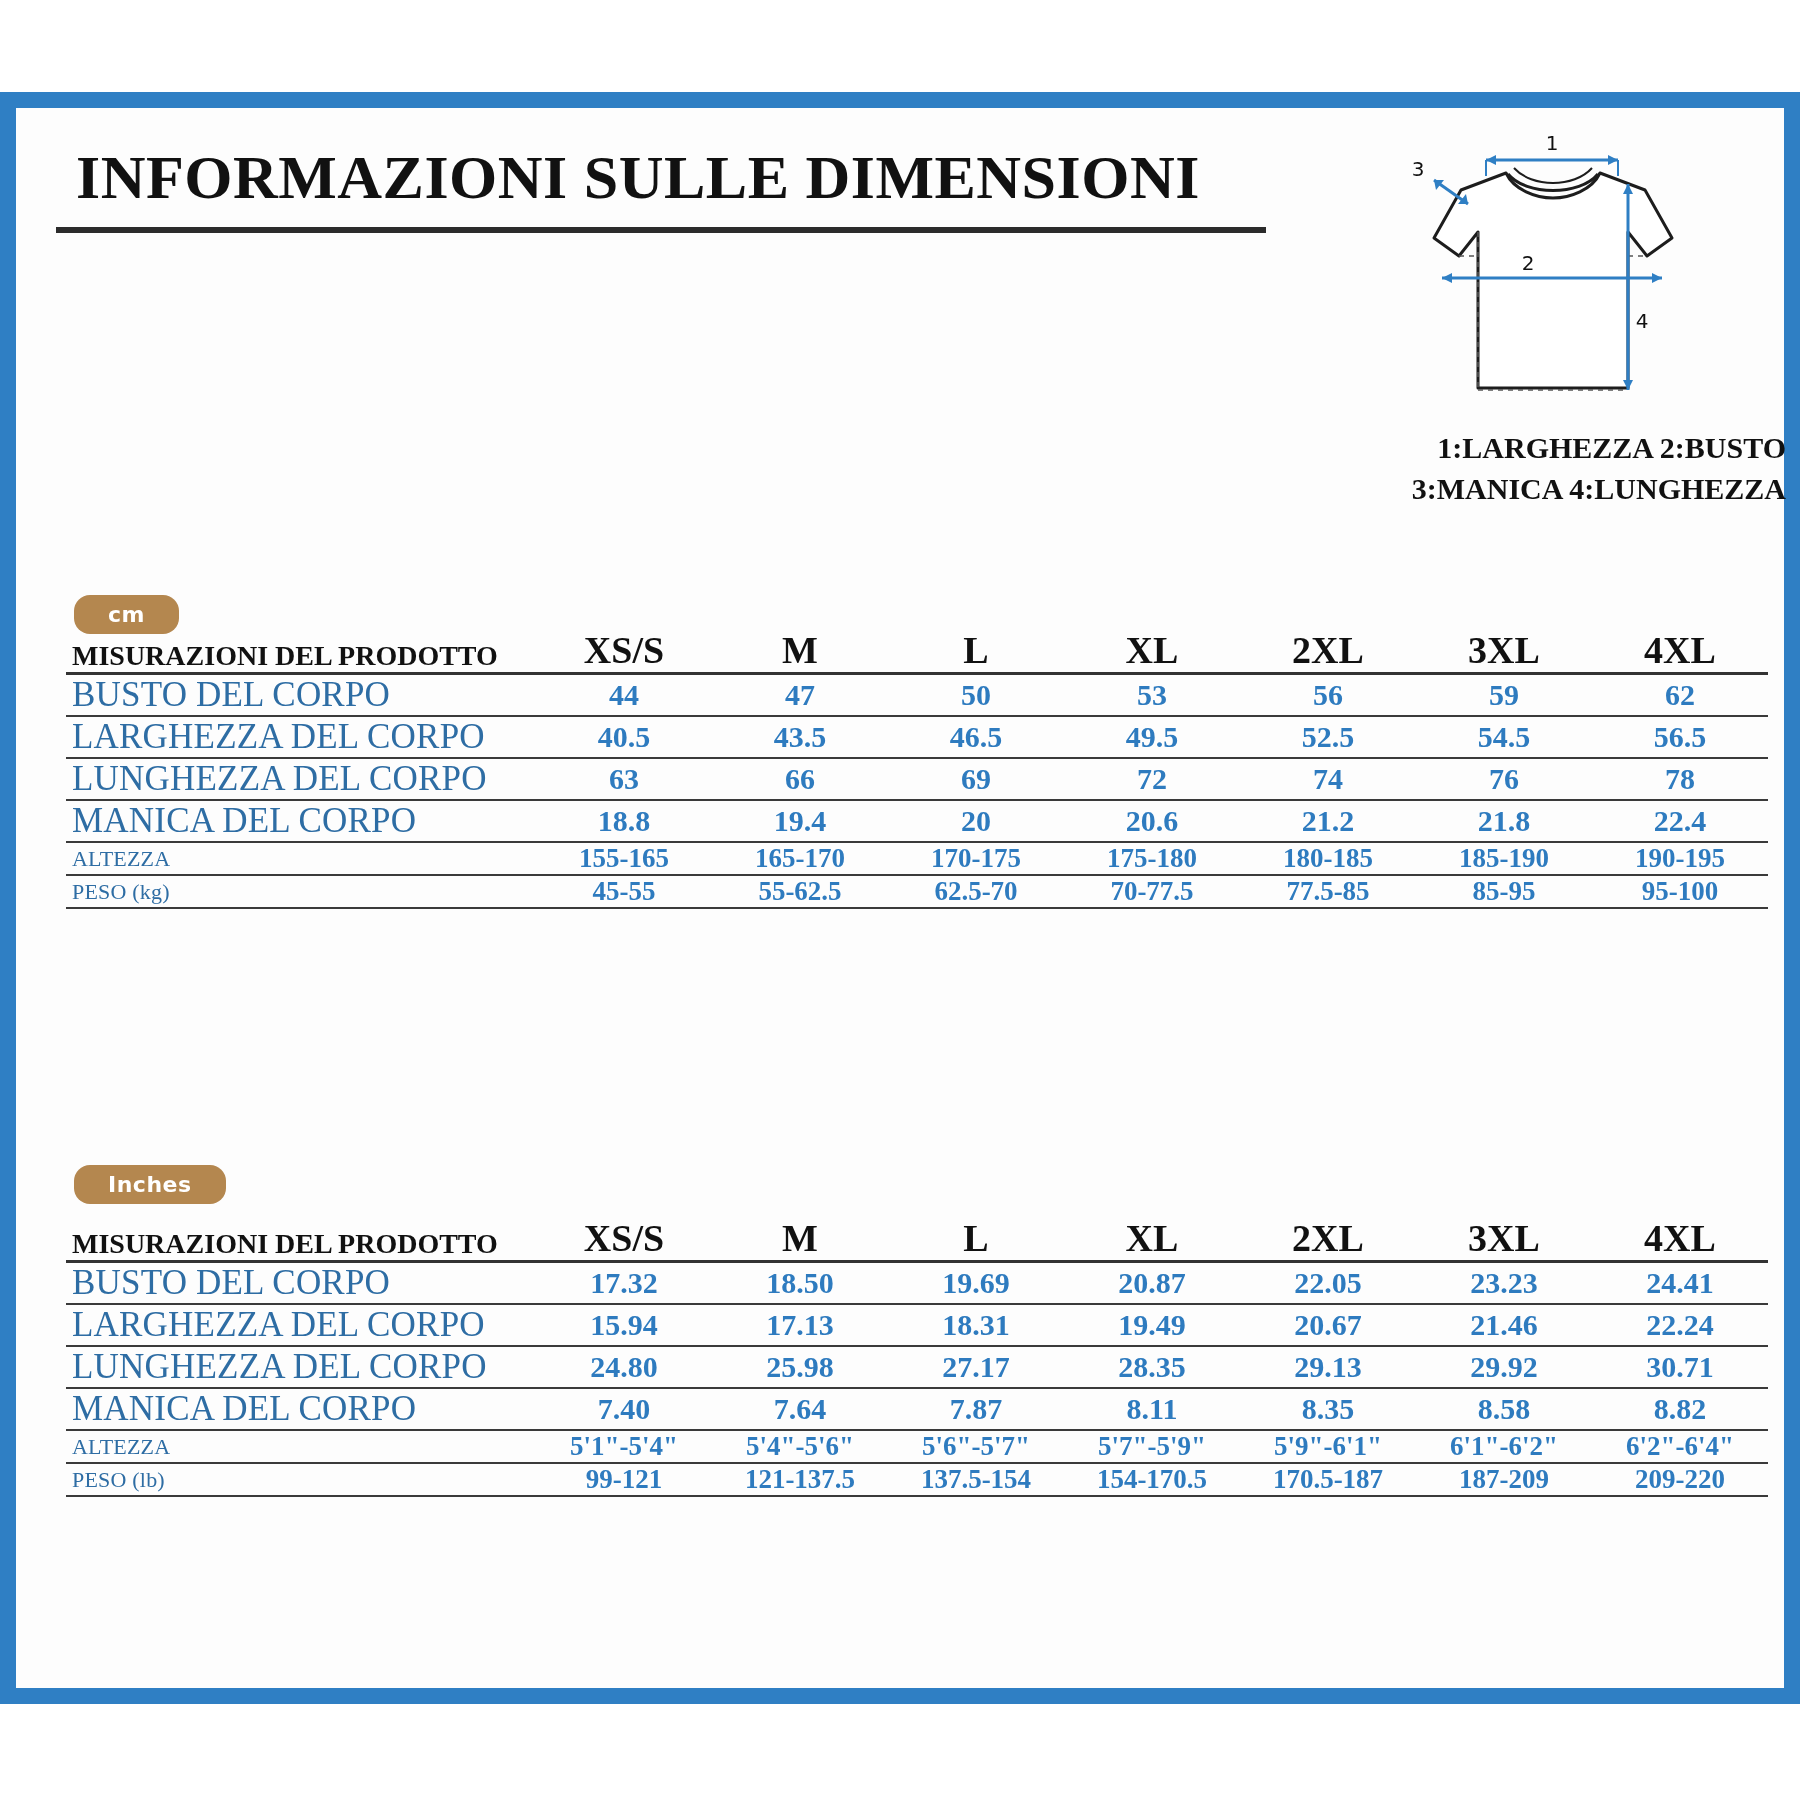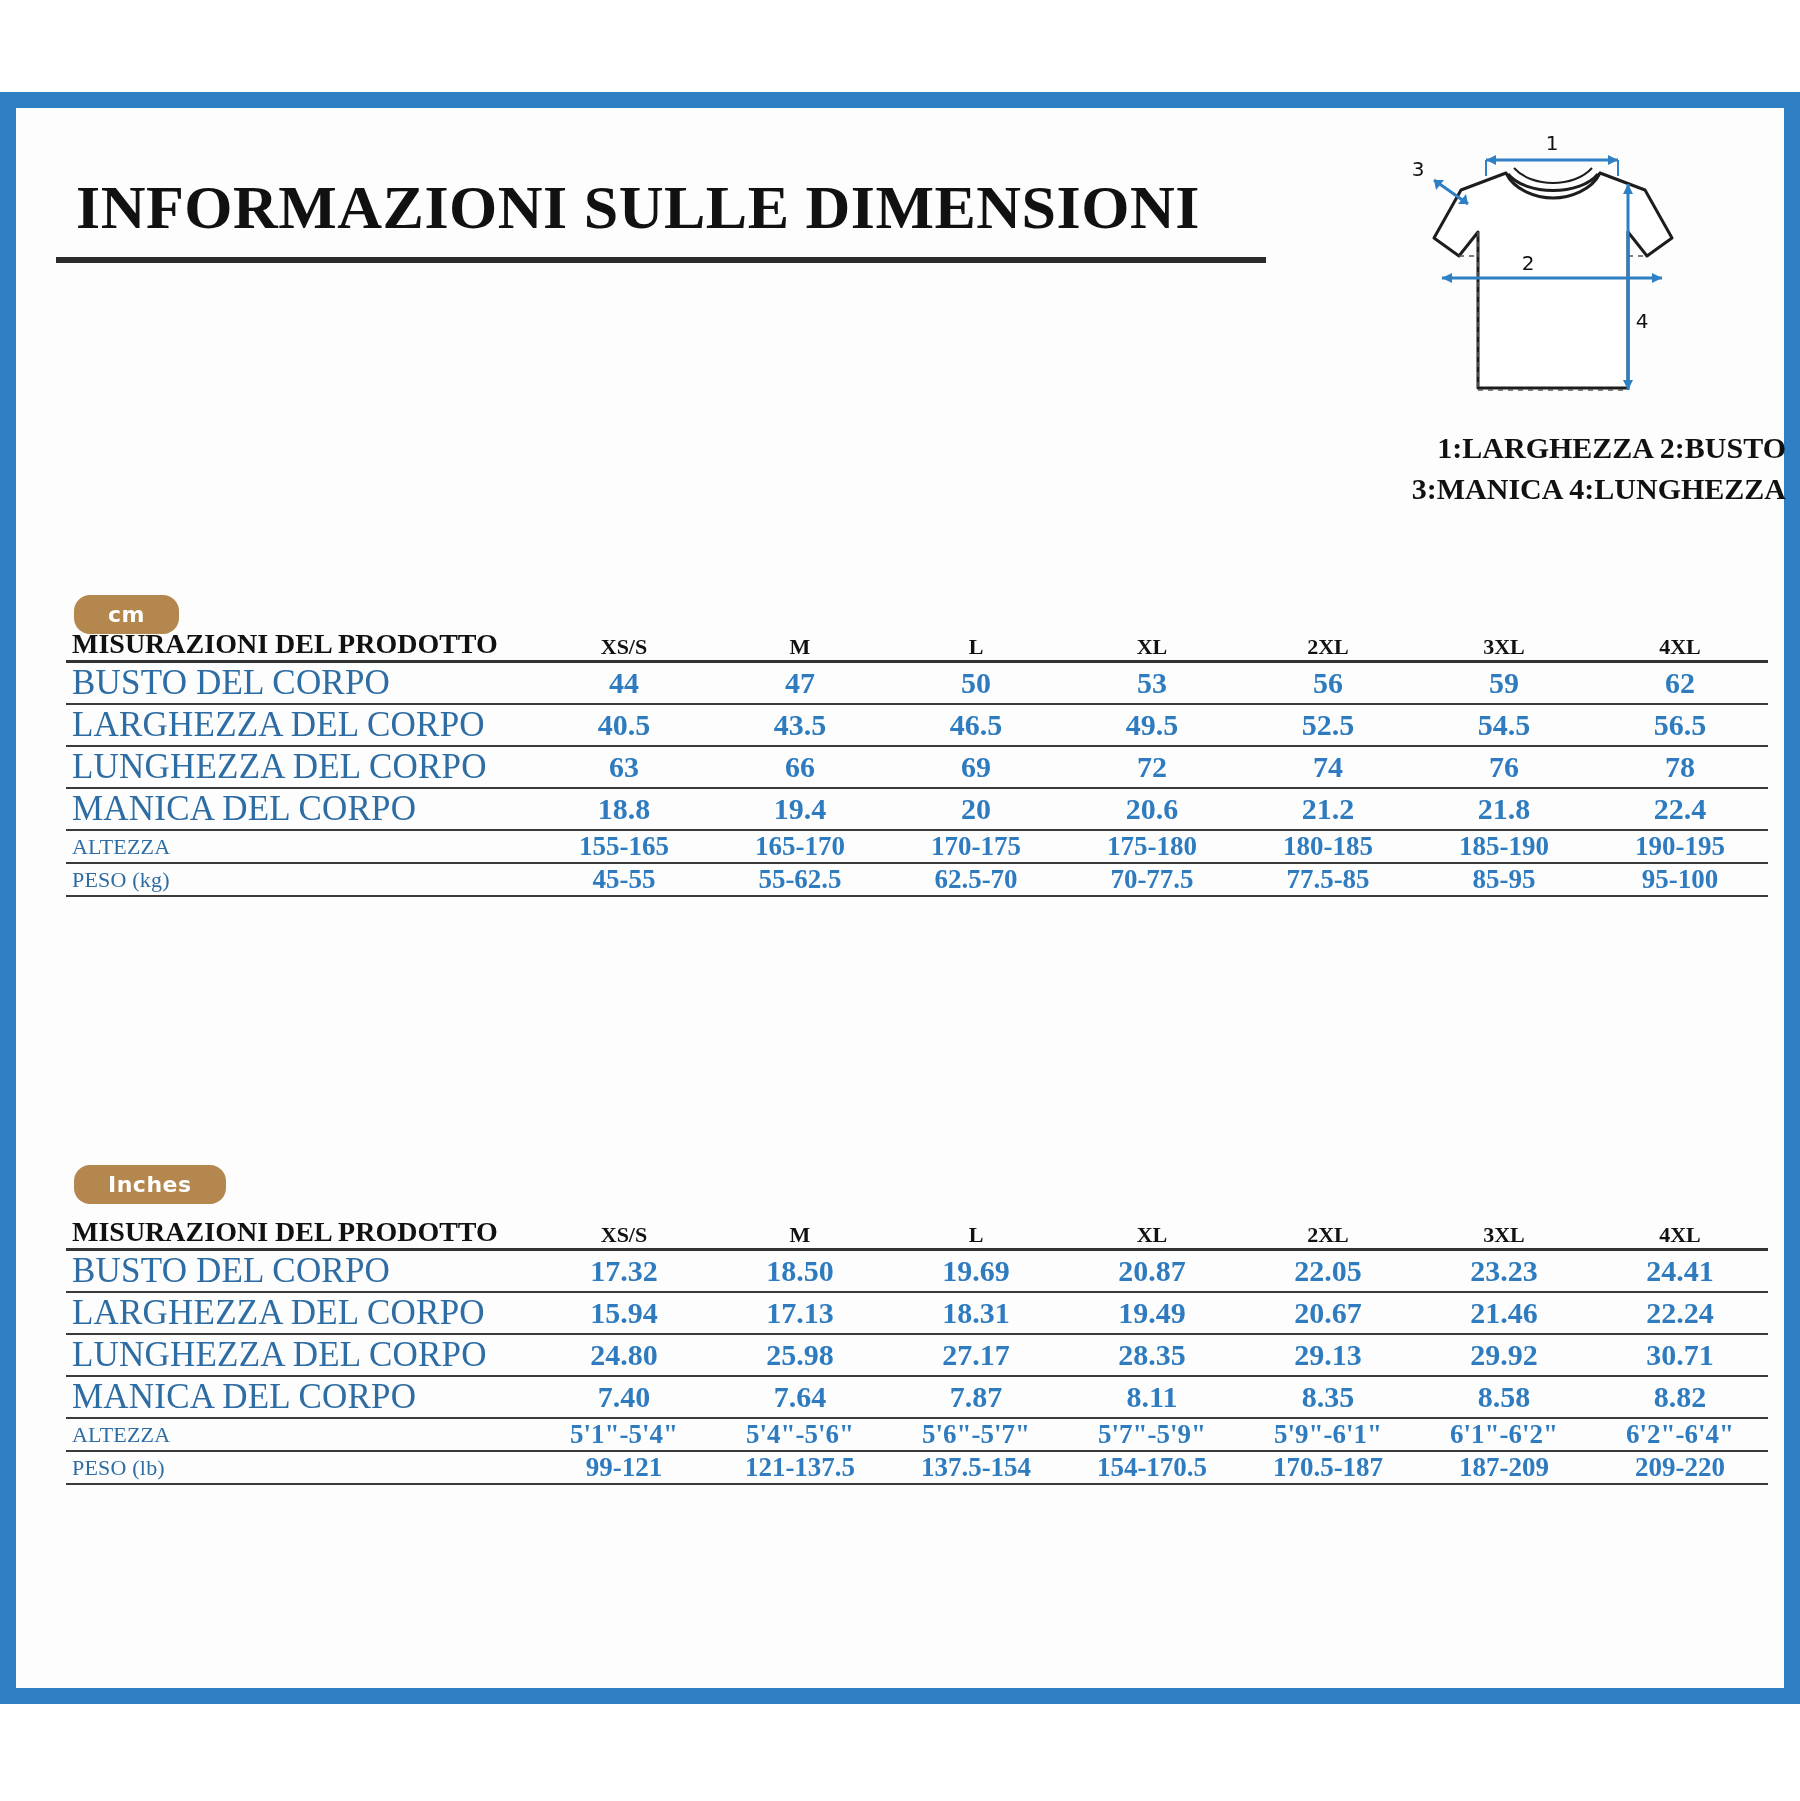--- a/index.html
+++ b/index.html
@@ -47,21 +47,21 @@
   }
   .content {
     position: absolute;
     left: 16px; top: 108px;
     width: 1768px; height: 1580px;
     background: #fdfdfd;
   }
   
   .header-area {
     position: absolute;
-    left: 40px; top: 64px;
+    left: 40px; top: 34px;
     width: 1240px;
   }
   .main-title {
     font-family: "Liberation Serif", serif;
     font-weight: bold;
     font-size: 62px;
     letter-spacing: 0.5px;
     color: #111;
     margin: 0;
     padding: 0 0 14px 20px;
@@ -150,21 +150,21 @@
     border-bottom: 3px solid #333;
     padding: 8px 0 14px 0;
   }
   .hdr-label {
     font-size: 28px;
     text-align: left;
     padding-left: 6px !important;
     vertical-align: bottom;
   }
   .hdr-size {
-    font-size: 22px;
+    font-size: 38px;
     text-align: center;
     vertical-align: bottom;
   }
   .data-row td {
     border-bottom: 2px solid #3a3a3a;
     padding: 11px 0 11px 0;
   }
   .row-label {
     font-family: "Liberation Serif", serif;
     font-size: 35px;

